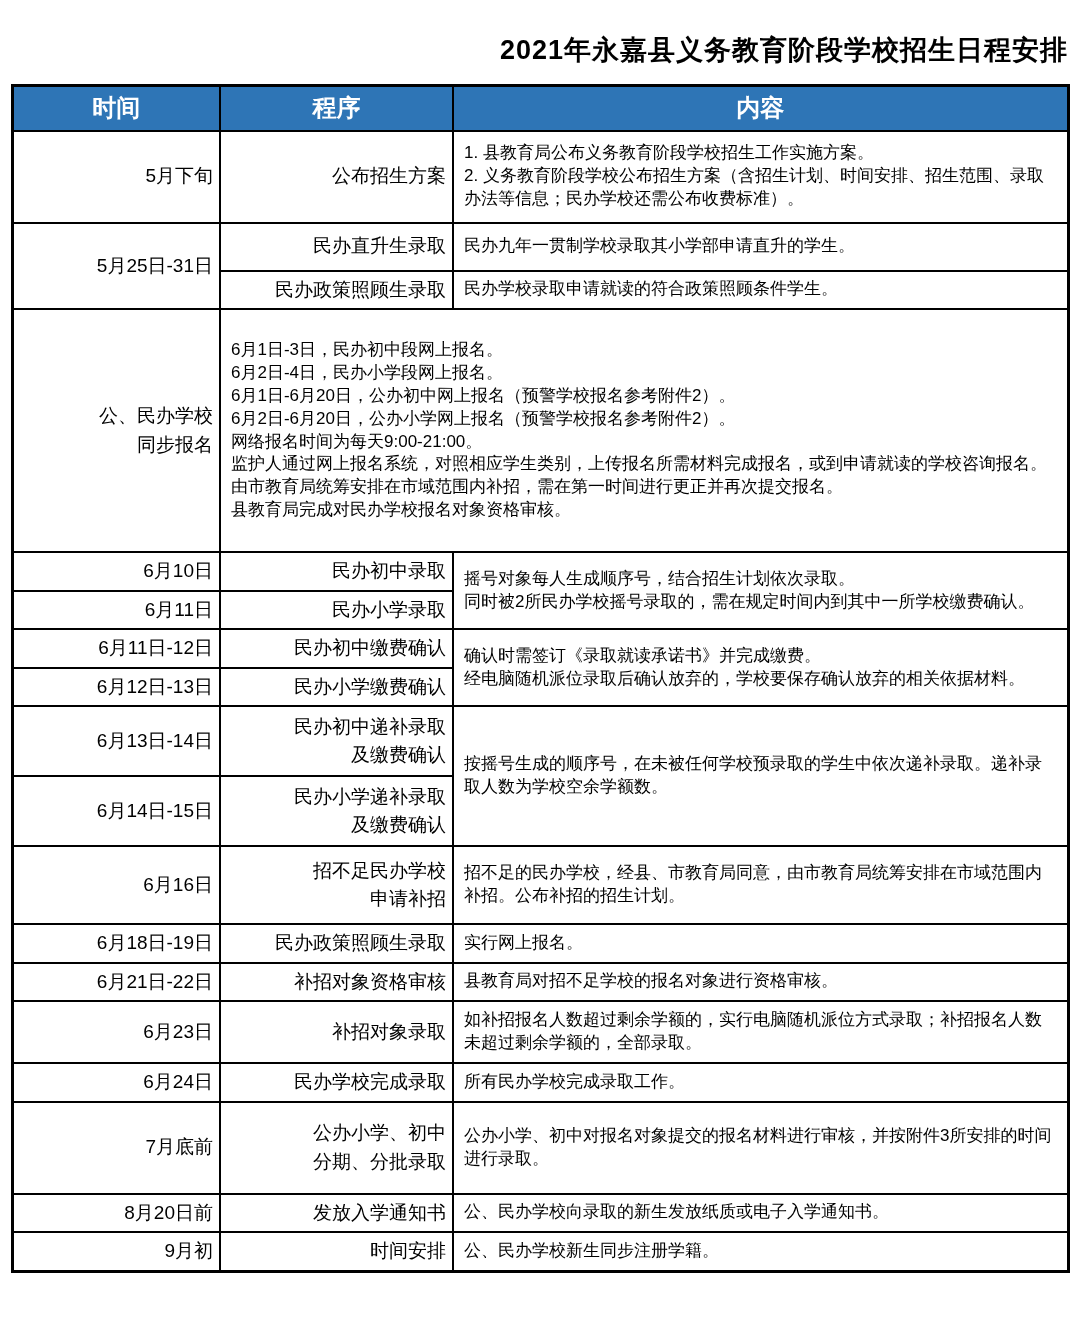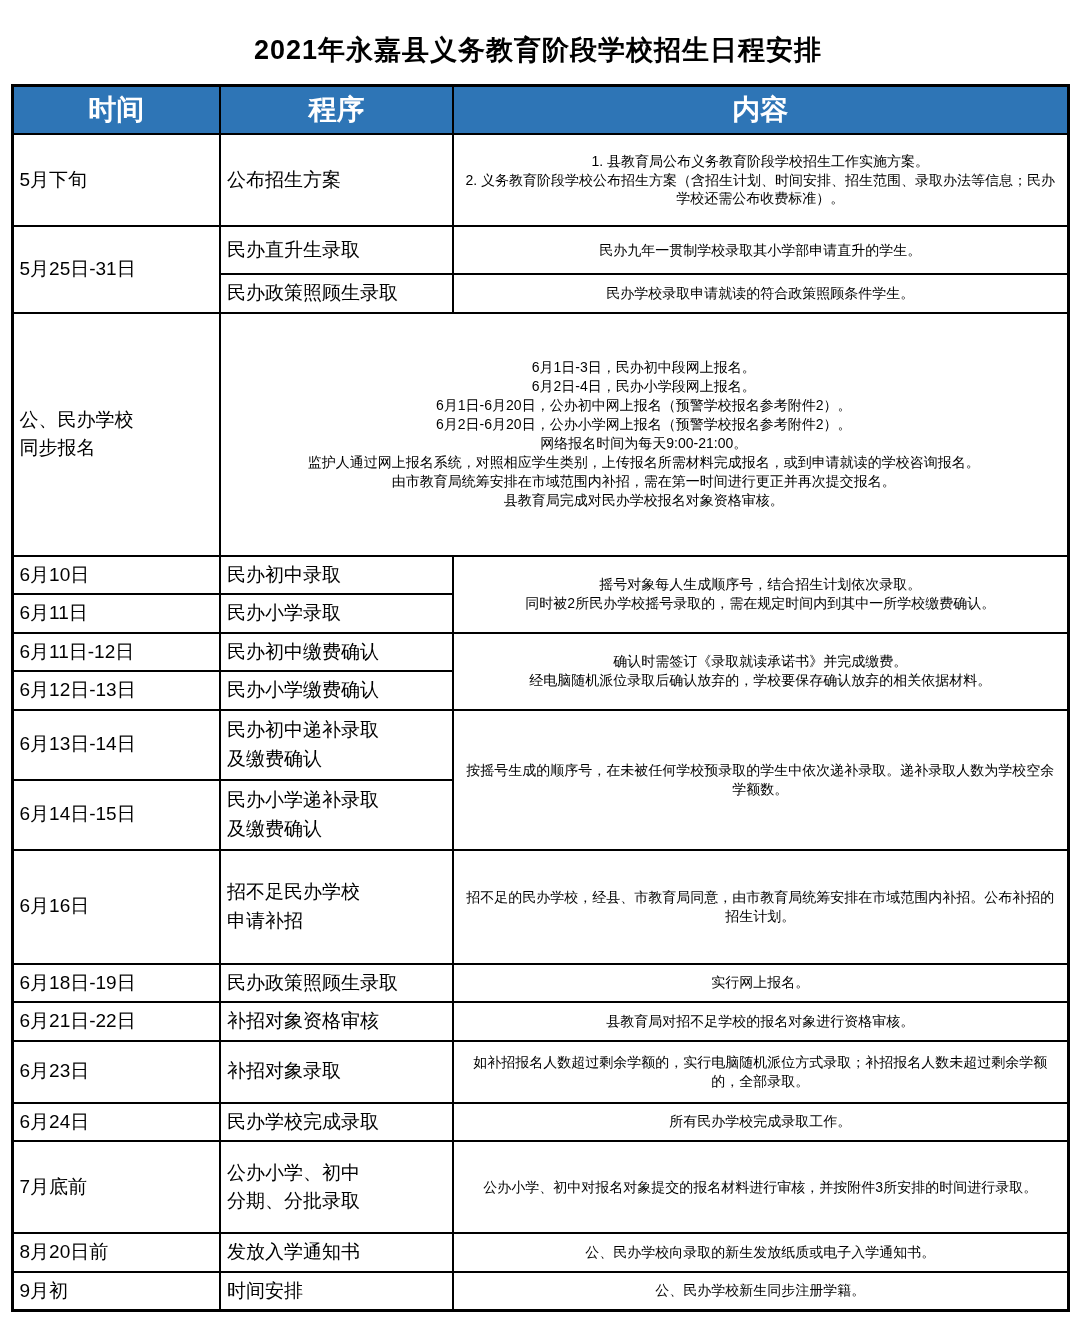--- a/index.html
+++ b/index.html
@@ -5,22 +5,22 @@
   * { box-sizing: border-box; }
   html, body {
     margin: 0; padding: 0;
     width: 1080px; height: 1338px;
     background: #fff;
     font-family: "Liberation Sans", "DejaVu Sans", sans-serif;
     color: #000;
     overflow: hidden;
   }
   .page-title {
-    margin: 32px 4px 0 0;
-    text-align: center;
+    margin: 32px 12px 0 0;
+    text-align: right;
     font-size: 27px;
     font-weight: bold;
     letter-spacing: 1px;
   }
   table.schedule {
     margin: 16px auto 0 auto;
     width: 1056px;
     border-collapse: collapse;
     table-layout: fixed;
     border: 3px solid var(--border, #000);
@@ -28,42 +28,42 @@
   th, td {
     border: 2px solid var(--border, #000);
     font-size: 19px;
     padding: 4px 6px;
     vertical-align: middle;
   }
   th {
     background: var(--header-bg, #2E75B6);
     color: var(--header-text, #fff);
     font-weight: bold;
-    font-size: 28px;
+    font-size: 24px;
     height: 45px;
     text-align: center;
   }
   td.c-time, td.c-proc {
-    text-align: left;
+    text-align: right;
     white-space: pre-line;
     line-height: 1.5;
   }
   td.c-content {
-    text-align: center;
+    text-align: left;
     padding: 6px 10px;
     line-height: 1.35;
-    font-size: 14px;
+    font-size: 17px;
   }
   td.c-content .para { margin: 0; }
   tr.rh45  { height: 36px; }
   tr.rh48  { height: 48px; }
   tr.rh62  { height: 62px; }
   tr.rh70  { height: 70px; }
   tr.rh85  { height: 92px; }
-  tr.rh90  { height: 114px; }
+  tr.rh90  { height: 78px; }
   tr.rh243 { height: 243px; }
 </style>
 </head>
 <body>
 
 <h1 class="page-title">2021年永嘉县义务教育阶段学校招生日程安排</h1>
 
 <table class="schedule">
   <colgroup>
     <col style="width:208px">

